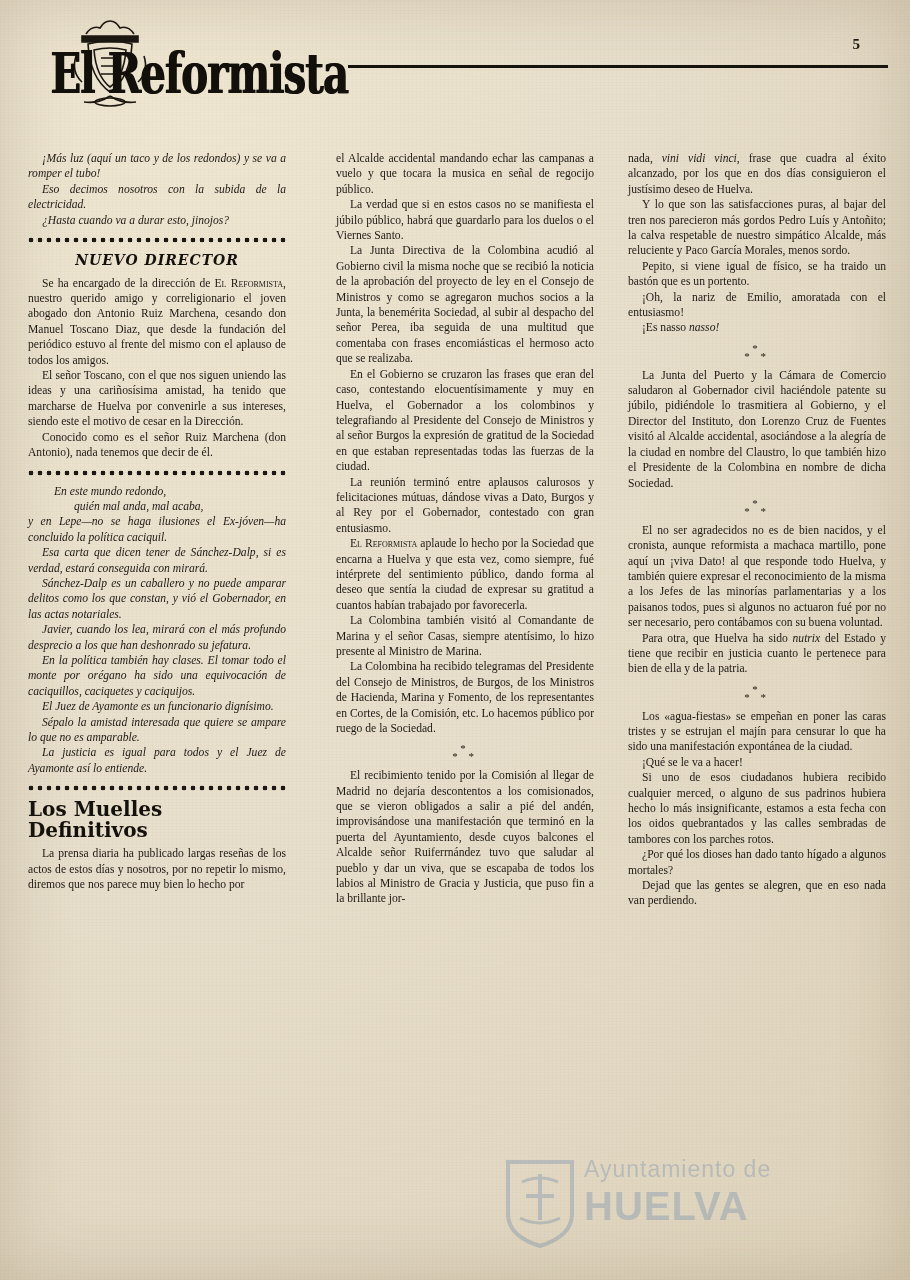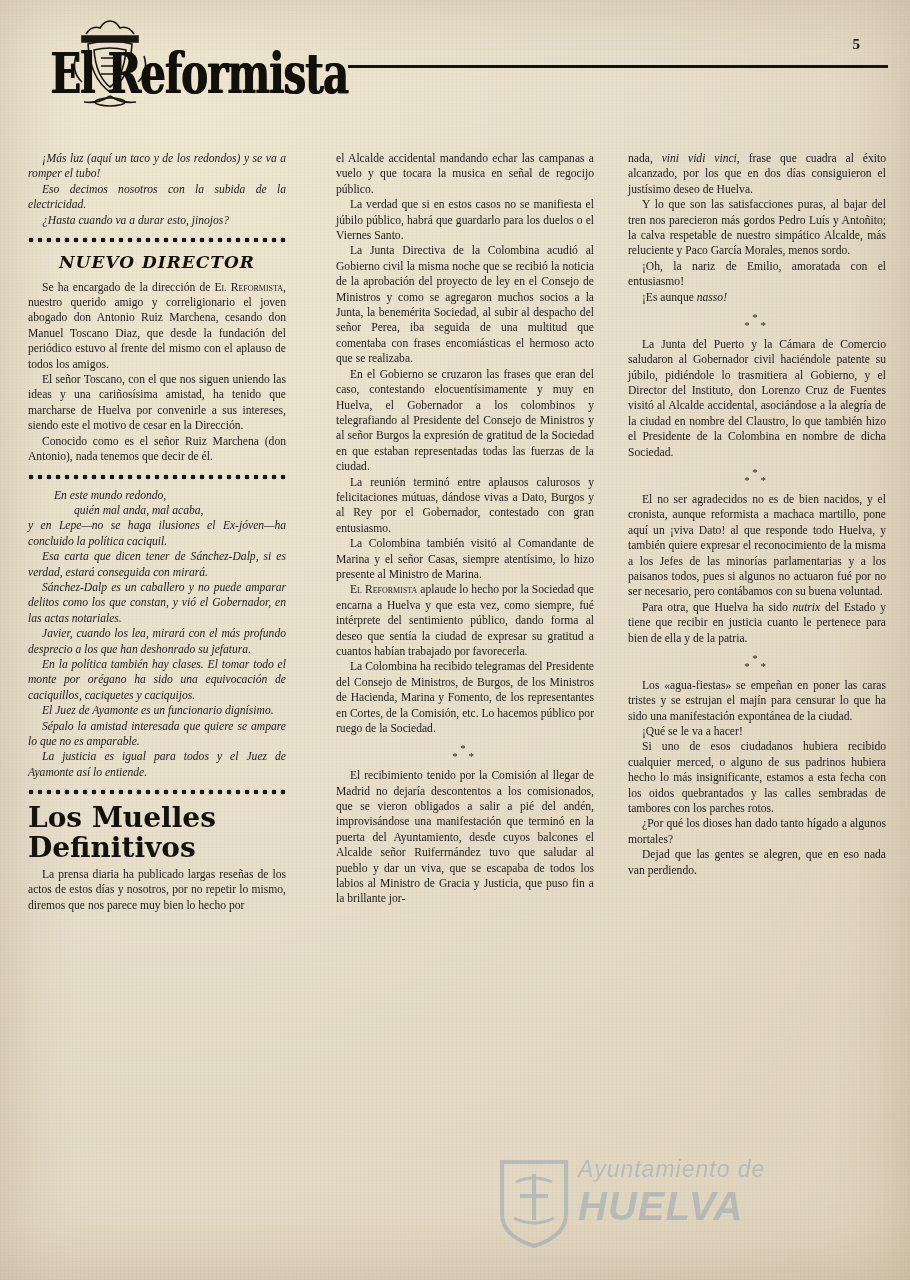--- a/index.html
+++ b/index.html
@@ -77,31 +77,31 @@
 
   
   .verse{font-style:italic;text-indent:0;}
   .verse .in1{display:block;padding-left:26px;}
   .verse .in2{display:block;padding-left:46px;}
 
   
   h2.head{
     margin:6px 0 6px 0;
     font-family:"DejaVu Serif", serif;
-    font-size:17px;
+    font-size:14px;
     font-weight:bold;
     font-style:italic;
     letter-spacing:1px;
     text-align:center;
     color:#14110c;
   }
   h2.head2{
     margin:4px 0 5px 0;
     font-family:"DejaVu Serif", serif;
-    font-size:28px;
+    font-size:20px;
     font-weight:bold;
     letter-spacing:0px;
     text-align:left;
     color:#14110c;
     line-height:1.05;
   }
   .dotrule{
     height:10px;margin:7px 0 6px 0;
     background-image:radial-gradient(circle at 3px 5px, #1c1813 2.2px, transparent 2.6px);
     background-size:9px 10px;
@@ -114,25 +114,24 @@
     line-height:.9;
     margin:8px 0 6px 0;
     letter-spacing:4px;
     color:#1d1914;
   }
   .ast .top{display:block;margin-bottom:-2px}
   .ast .bot{display:block}
 
   
   .wm{
-    position:absolute;right:24px;bottom:8px;
+    position:absolute;right:18px;bottom:8px;
     width:400px;height:150px;
     opacity:.30;
     pointer-events:none;
-    font-style:italic;
   }
   .wm .wm-text{
     position:absolute;left:92px;top:34px;
     font-family:"Liberation Sans", sans-serif;
     font-size:23px;color:#5d7fa8;letter-spacing:1px;
   }
   .wm .wm-big{
     position:absolute;left:92px;top:62px;
     font-family:"Liberation Sans", sans-serif;
     font-weight:bold;font-size:40px;color:#5d7fa8;letter-spacing:1px;
@@ -205,35 +204,36 @@
       <h2 class="head2">Los Muelles Definitivos</h2>
       <p>La prensa diaria ha publicado largas reseñas de los actos de estos días y nosotros, por no repetir lo mismo, diremos que nos parece muy bien lo hecho por</p>
     </div>
 
     <div class="col c2">
       <p class="noind">el Alcalde accidental mandando echar las campanas a vuelo y que tocara la musica en señal de regocijo público.</p>
       <p>La verdad que si en estos casos no se manifiesta el júbilo público, habrá que guardarlo para los duelos o el Viernes Santo.</p>
       <p>La Junta Directiva de la Colombina acudió al Gobierno civil la misma noche que se recibió la noticia de la aprobación del proyecto de ley en el Consejo de Ministros y como se agregaron muchos socios a la Junta, la benemérita Sociedad, al subir al despacho del señor Perea, iba seguida de una multitud que comentaba con frases encomiásticas el hermoso acto que se realizaba.</p>
       <p>En el Gobierno se cruzaron las frases que eran del caso, contestando elocuentísimamente y muy en Huelva, el Gobernador a los colombinos y telegrafiando al Presidente del Consejo de Ministros y al señor Burgos la expresión de gratitud de la Sociedad en que estaban representadas todas las fuerzas de la ciudad.</p>
       <p>La reunión terminó entre aplausos calurosos y felicitaciones mútuas, dándose vivas a Dato, Burgos y al Rey por el Gobernador, contestado con gran entusiasmo.</p>
+      <p><span class="sc">El Reformista</span><span> aplaude lo hecho por la Sociedad que encarna a Huelva y que esta vez, como siempre, fué intérprete del sentimiento público, dando forma al deseo que sentía la ciudad de expresar su gratitud a cuantos habían trabajado por favorecerla.</span></p>
       <p>La Colombina también visitó al Comandante de Marina y el señor Casas, siempre atentísimo, lo hizo presente al Ministro de Marina.</p>
-      <p><span class="sc">El Reformista</span><span> aplaude lo hecho por la Sociedad que encarna a Huelva y que esta vez, como siempre, fué intérprete del sentimiento público, dando forma al deseo que sentía la ciudad de expresar su gratitud a cuantos habían trabajado por favorecerla.</span></p>
       <p>La Colombina ha recibido telegramas del Presidente del Consejo de Ministros, de Burgos, de los Ministros de Hacienda, Marina y Fomento, de los representantes en Cortes, de la Comisión, etc. Lo hacemos público por ruego de la Sociedad.</p>
       <div class="ast">
           <span class="top">*</span>
           <span class="bot">* *</span>
         </div>
       <p>El recibimiento tenido por la Comisión al llegar de Madrid no dejaría descontentos a los comisionados, que se vieron obligados a salir a pié del andén, improvisándose una manifestación que terminó en la puerta del Ayuntamiento, desde cuyos balcones el Alcalde señor Ruiferrnández tuvo que saludar al pueblo y dar un viva, que se escapaba de todos los labios al Ministro de Gracia y Justicia, que puso fin a la brillante jor-</p>
     </div>
 
     <div class="col c3">
       <p class="noind"><span>nada, </span><span class="ital">vini vidi vinci</span><span>, frase que cuadra al éxito alcanzado, por los que en dos días consiguieron el justísimo deseo de Huelva.</span></p>
       <p>Y lo que son las satisfacciones puras, al bajar del tren nos parecieron más gordos Pedro Luís y Antoñito; la calva respetable de nuestro simpático Alcalde, más reluciente y Paco García Morales, menos sordo.</p>
+      <p>Pepito, si viene igual de físico, se ha traido un bastón que es un portento.</p>
       <p>¡Oh, la nariz de Emilio, amoratada con el entusiasmo!</p>
-      <p><span>¡Es aunque </span><span class="ital">nasso!</span></p>
+      <p><span>¡Es nasso </span><span class="ital">nasso!</span></p>
       <div class="ast">
           <span class="top">*</span>
           <span class="bot">* *</span>
         </div>
       <p>La Junta del Puerto y la Cámara de Comercio saludaron al Gobernador civil haciéndole patente su júbilo, pidiéndole lo trasmitiera al Gobierno, y el Director del Instituto, don Lorenzo Cruz de Fuentes visitó al Alcalde accidental, asociándose a la alegría de la ciudad en nombre del Claustro, lo que también hizo el Presidente de la Colombina en nombre de dicha Sociedad.</p>
       <div class="ast">
           <span class="top">*</span>
           <span class="bot">* *</span>
         </div>
       <p>El no ser agradecidos no es de bien nacidos, y el cronista, aunque reformista a machaca martillo, pone aquí un ¡viva Dato! al que responde todo Huelva, y también quiere expresar el reconocimiento de la misma a los Jefes de las minorías parlamentarias y a los paisanos todos, pues si algunos no actuaron fué por no ser necesario, pero contábamos con su buena voluntad.</p>

